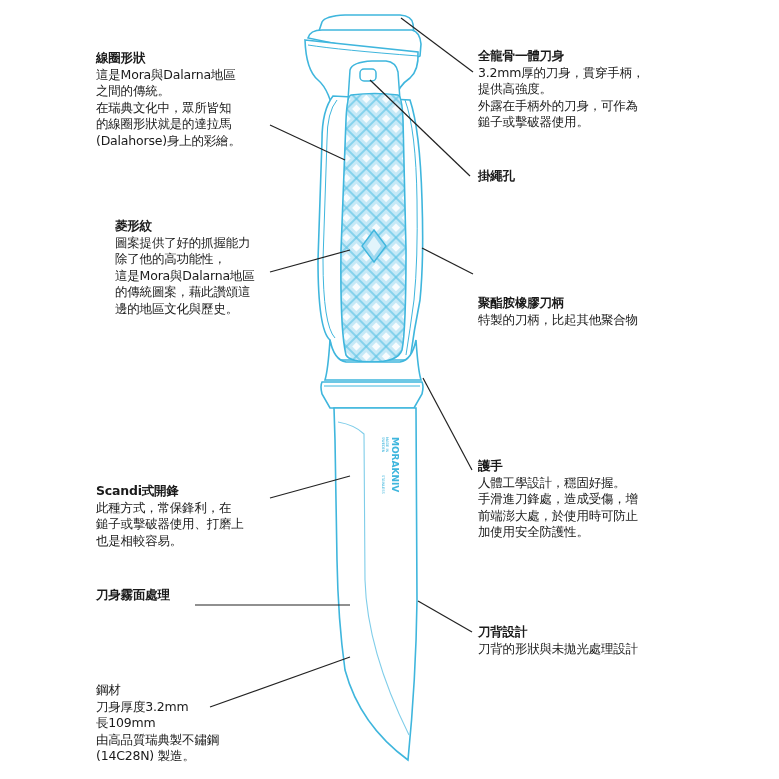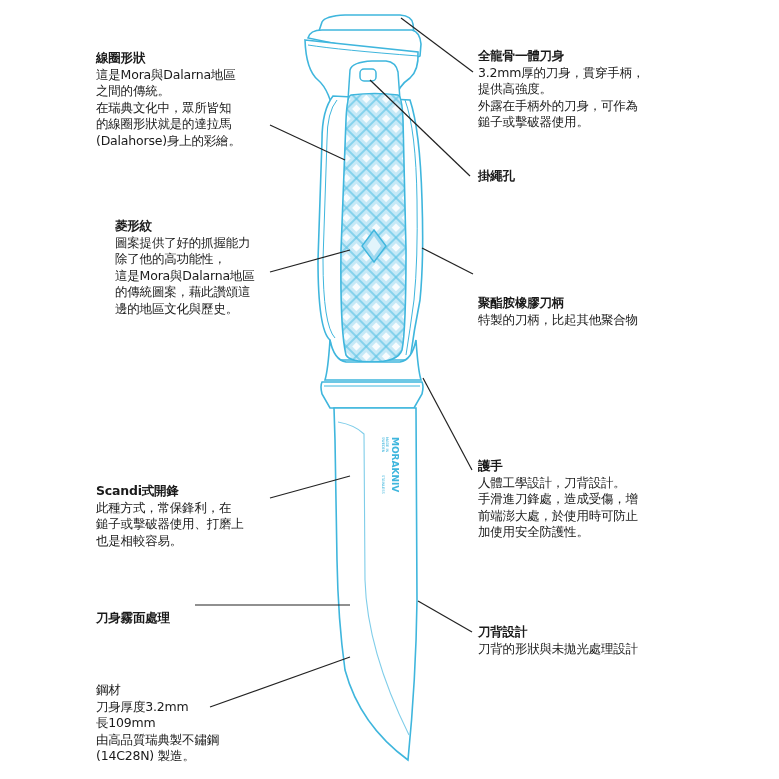--- a/index.html
+++ b/index.html
@@ -96,21 +96,21 @@
   <span class="line">邊的地區文化與歷史。</span>
 </div>
 
 <div class="annot" style="left:96px; top:458px;margin-top:25px;">
   <span class="title">Scandi式開鋒</span>
   <span class="line">此種方式，常保鋒利，在</span>
   <span class="line">鎚子或擊破器使用、打磨上</span>
   <span class="line">也是相較容易。</span>
 </div>
 
-<div class="annot" style="left:96px; top:610px;">
+<div class="annot" style="left:96px; top:587px;">
   <span class="title">刀身霧面處理</span>
 </div>
 
 <div class="annot" style="left:96px; top:682px;">
   <span class="title" style="font-weight:normal;">鋼材</span>
   <span class="line">刀身厚度3.2mm</span>
   <span class="line">長109mm</span>
   <span class="line">由高品質瑞典製不鏽鋼</span>
   <span class="line">(14C28N) 製造。</span>
 </div>
@@ -127,21 +127,21 @@
   <span class="title">掛繩孔</span>
 </div>
 
 <div class="annot" style="left:478px; top:266px;margin-top:29px;">
   <span class="title">聚酯胺橡膠刀柄</span>
   <span class="line">特製的刀柄，比起其他聚合物</span>
 </div>
 
 <div class="annot" style="left:478px; top:458px;">
   <span class="title">護手</span>
-  <span class="line">人體工學設計，刀背設計。</span>
+  <span class="line">人體工學設計，穩固好握。</span>
   <span class="line">手滑進刀鋒處，造成受傷，增</span>
   <span class="line">前端澎大處，於使用時可防止</span>
   <span class="line">加使用安全防護性。</span>
 </div>
 
 <div class="annot" style="left:478px; top:624px;">
   <span class="title">刀背設計</span>
   <span class="line">刀背的形狀與未拋光處理設計</span>
 </div>
 

